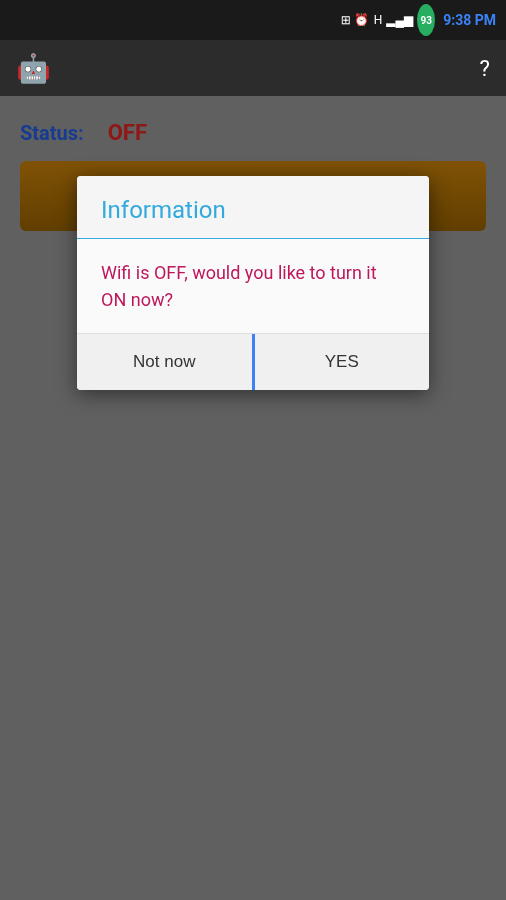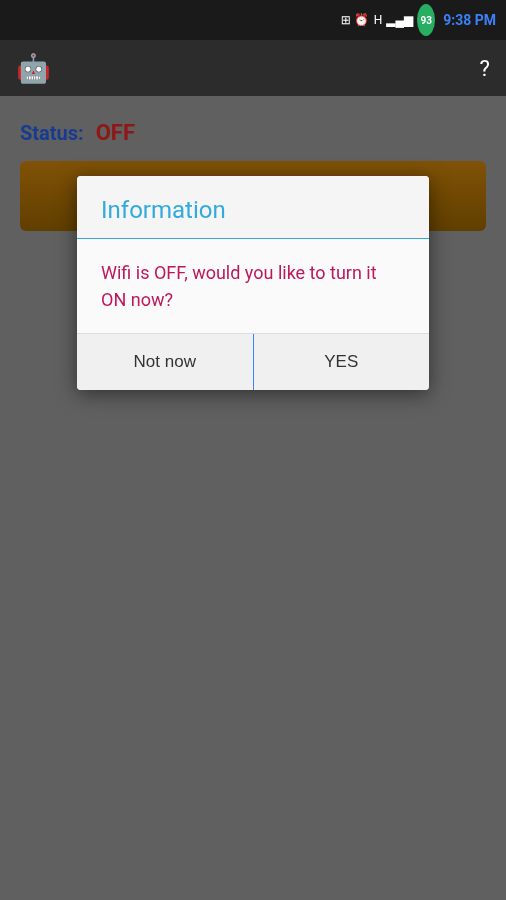--- a/index.html
+++ b/index.html
@@ -90,21 +90,21 @@
       background: #8a8a8a;
       width: 100%;
       height: calc(900px - 96px);
       padding: 24px 20px;
       position: relative;
     }
 
     .status-row {
       display: flex;
       align-items: center;
-      gap: 12px;
+      gap: 24px;
       margin-bottom: 16px;
     }
 
     .status-label {
       color: #2255cc;
       font-size: 20px;
       font-weight: bold;
     }
 
     .status-value {
@@ -201,21 +201,21 @@
       background: transparent;
       border: none;
       font-size: 17px;
       color: #333;
       cursor: pointer;
       text-align: center;
       font-weight: normal;
     }
 
     .dialog-button:first-child {
-      border-right: 1px solid #3b82f6;
+      border-right: 3px solid #3b82f6;
     }
 
     
     .android-robot {
       font-size: 28px;
     }
   </style>
 </head>
 <body>
 

